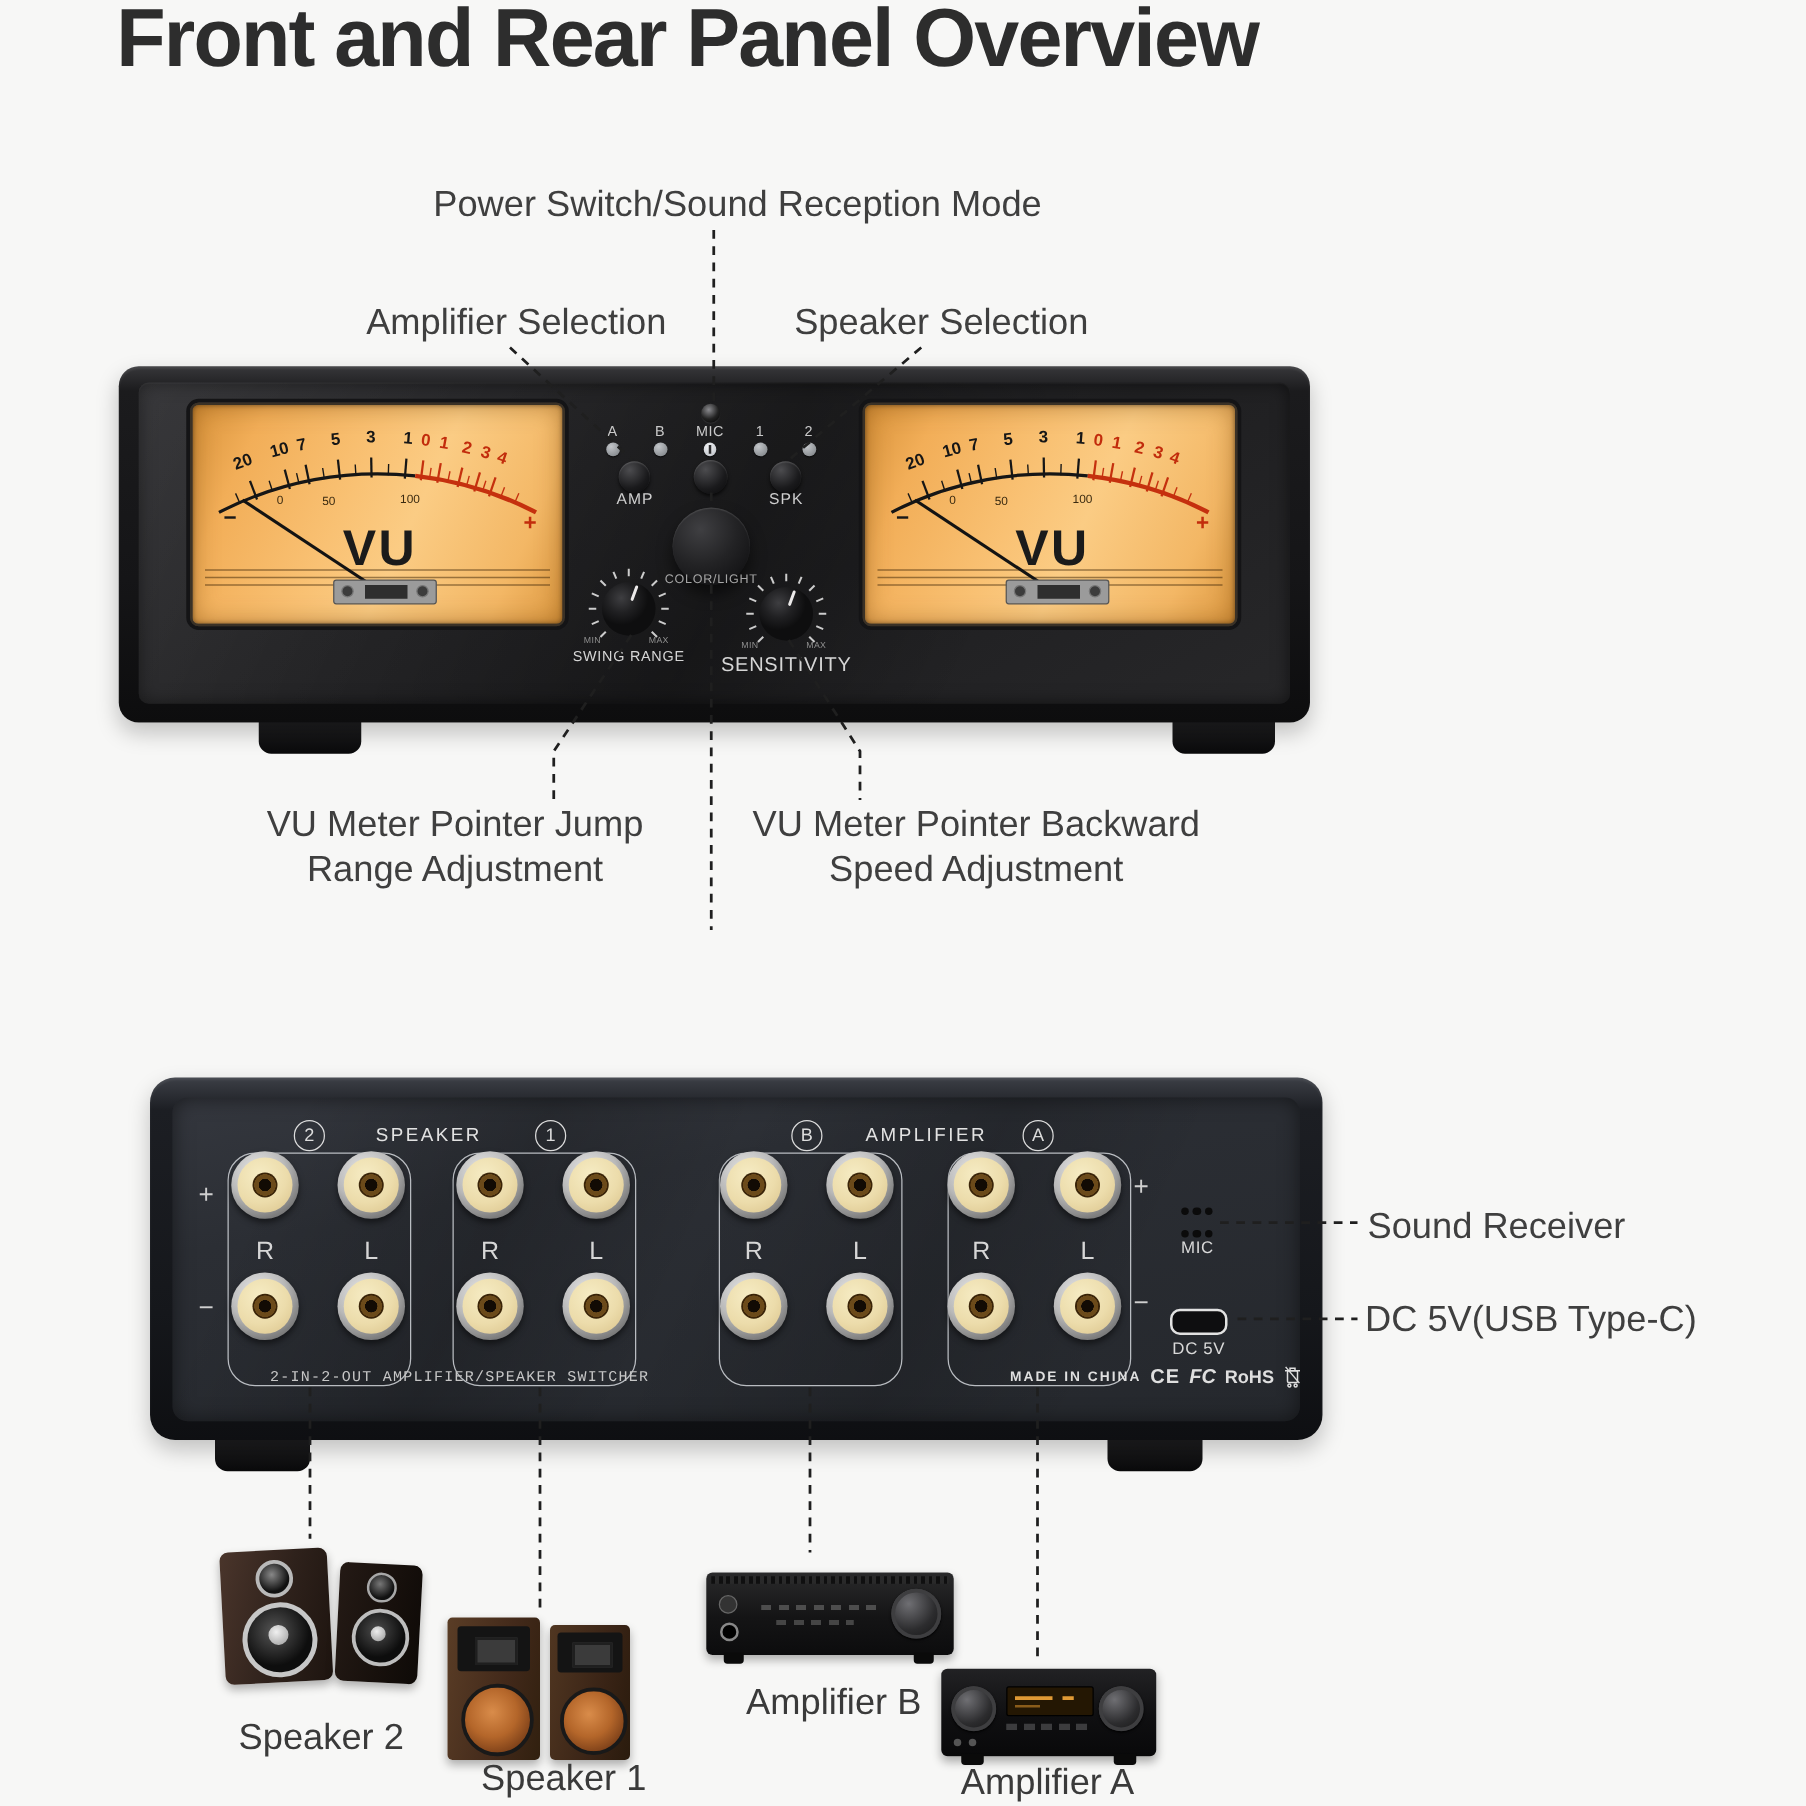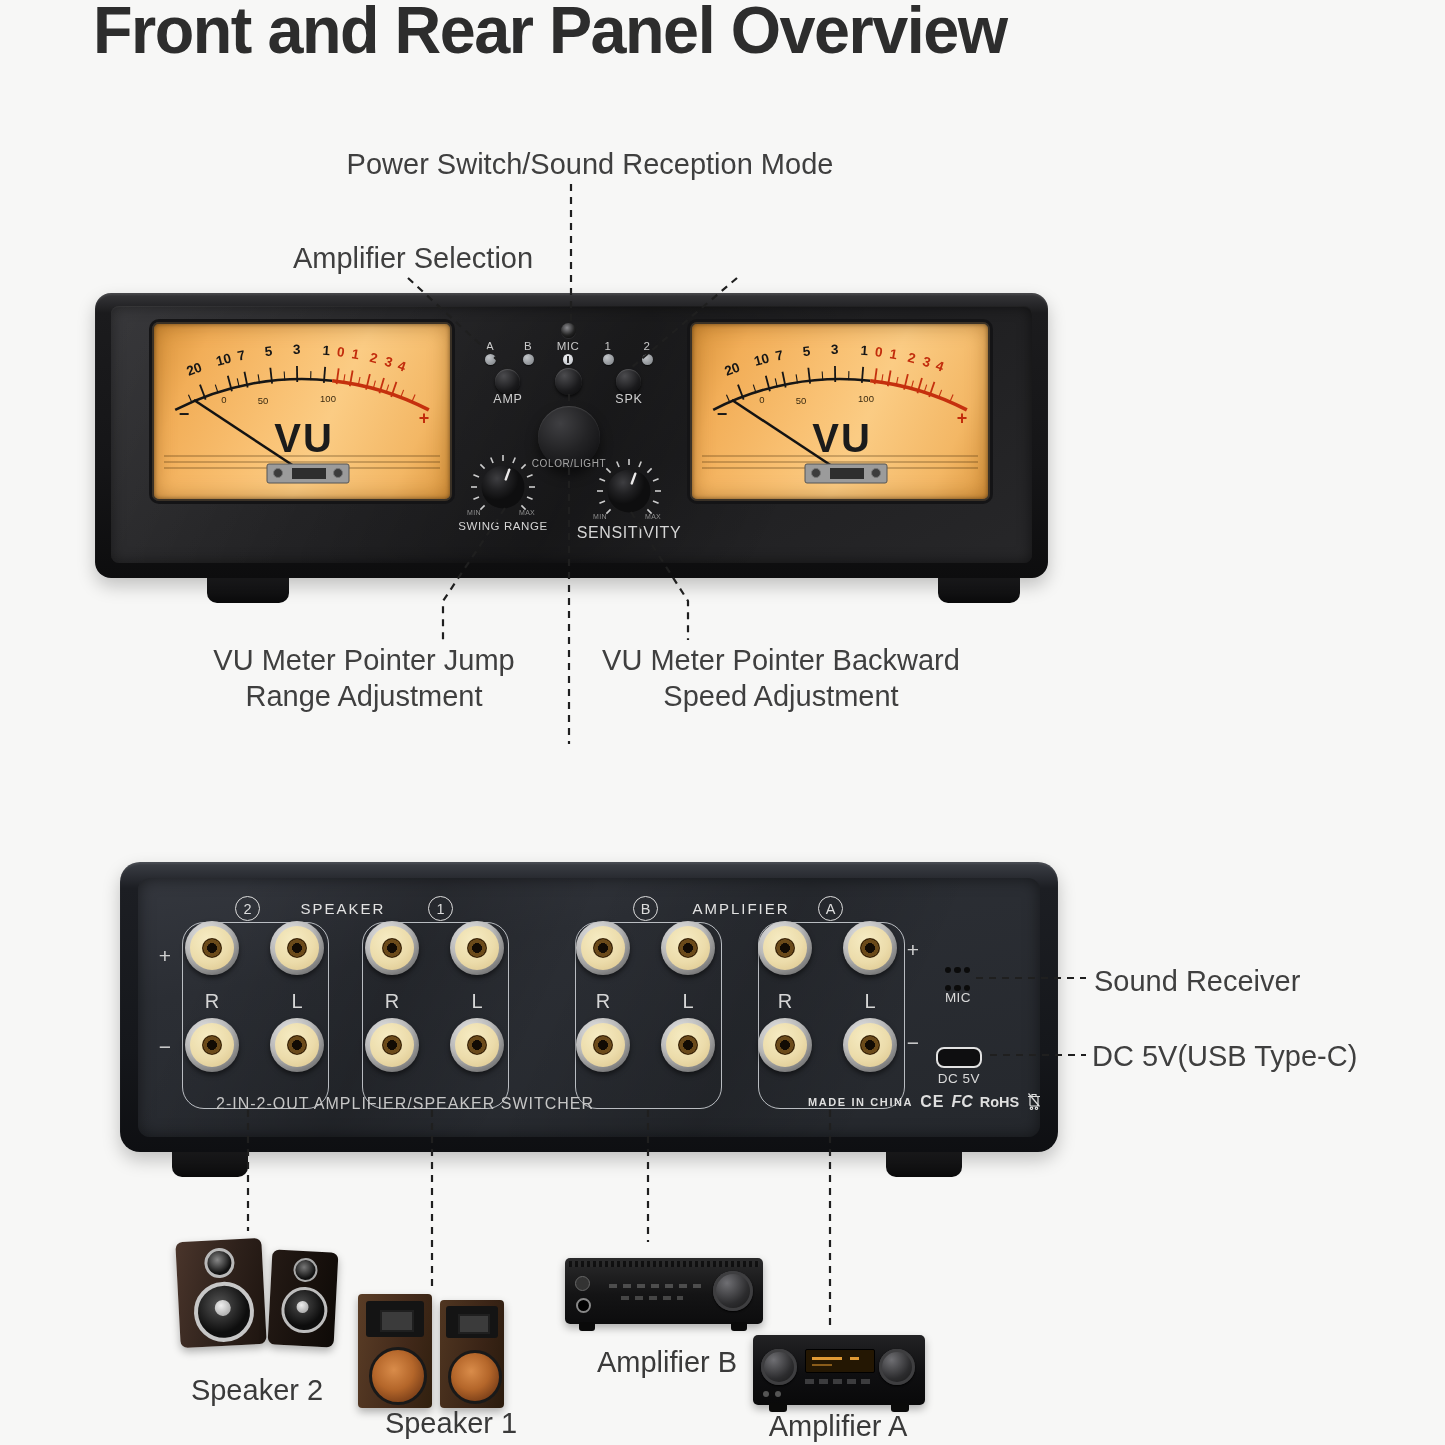--- a/index.html
+++ b/index.html
@@ -65,21 +65,21 @@
   .pface{position:absolute;left:5px;top:5px;width:44px;height:44px;border-radius:50%;
     background:radial-gradient(circle at 40% 32%,#f6ecc4,#ecdcab 55%,#d9c28a);}
   .phole{position:absolute;left:12px;top:12px;width:20px;height:20px;border-radius:50%;
     background:radial-gradient(circle,#120b04 0 34%,#6b4a1a 36% 60%,#3a2408 62%);}
   .chan{position:absolute;width:34px;text-align:center;font-size:20px;color:#d6d6d6;}
   .pm{position:absolute;width:20px;text-align:center;font-size:21px;color:#cfcfcf;}
   .grille{position:absolute;width:30px;}
   .grille i{display:inline-block;width:6.5px;height:6.5px;border-radius:50%;background:#0b0b0b;margin:0 1.6px 3px 1.6px;}
   .smalltext{position:absolute;color:#d9d9d9;font-size:13.5px;text-align:center;letter-spacing:.5px;}
   .usb{position:absolute;width:42px;height:17px;border:2.5px solid #e2e2e2;border-radius:8px;background:#0e0e10;}
-  .rear-bl{position:absolute;font-size:16px;color:#c6c6c6;letter-spacing:1px;}
+  .rear-bl{position:absolute;font-size:12px;color:#c6c6c6;letter-spacing:1px;font-family:Liberation Mono, monospace;}
   .rear-br{position:absolute;display:flex;align-items:center;gap:7px;color:#dfdfdf;}
   .rear-br .made{font-size:11px;font-weight:700;letter-spacing:1.6px;}
   .rear-br .ce{font-size:16px;font-weight:700;letter-spacing:1px;}
   .rear-br .fcc{font-size:16px;font-weight:700;font-style:italic;}
   .rear-br .rohs{font-size:14.5px;font-weight:700;}
 
   
   .devlabel{position:absolute;color:#3a3a3a;font-size:29px;white-space:nowrap;transform:translateX(-50%);}
   .art{position:absolute;}
   .spkbox{position:absolute;border-radius:7px;}
@@ -94,20 +94,21 @@
 </style>
 </head>
 <body>
 
 <div class="stage">
 
   <h1 class="title">Front and Rear Panel Overview</h1>
 
   <div class="co" style="left:413px;top:240px">Amplifier Selection</div>
   <div class="co" style="left:590px;top:146px">Power Switch/Sound Reception Mode</div>
+  <div class="co" style="left:753px;top:240px">Speaker Selection</div>
   <div class="co" style="left:364px;top:642px">
     <span>VU Meter Pointer Jump</span>
     <span>Range Adjustment</span>
   </div>
   <div class="co" style="left:781px;top:642px">
     <span>VU Meter Pointer Backward</span>
     <span>Speed Adjustment</span>
   </div>
 
   <div class="co" style="left:1094px;top:963px;transform:none;text-align:left">Sound Receiver</div>

